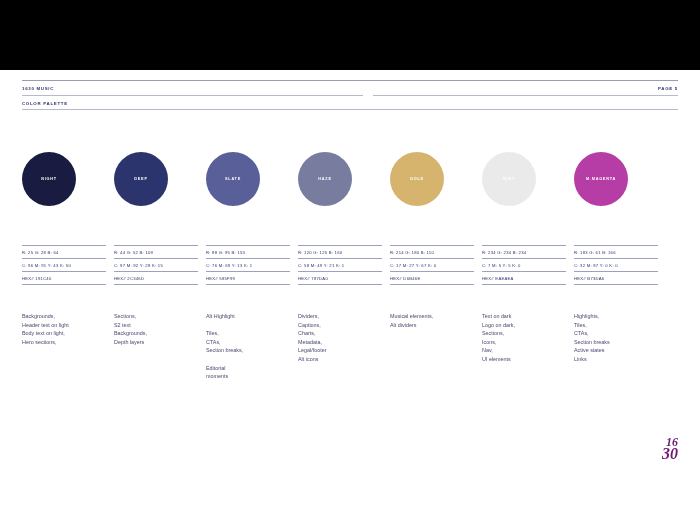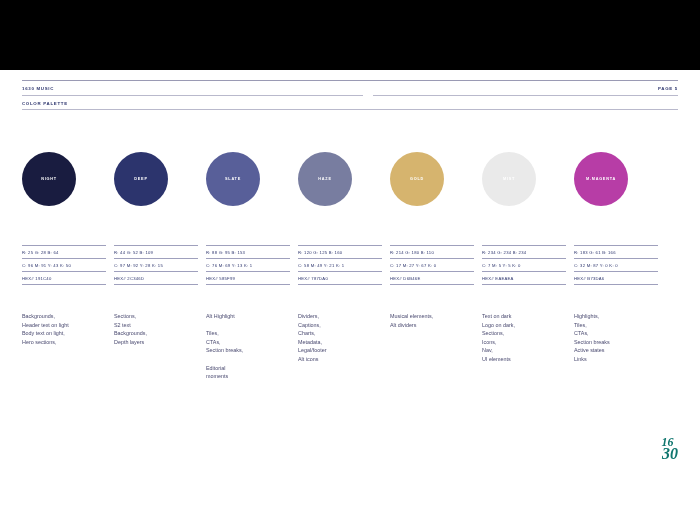--- a/index.html
+++ b/index.html
@@ -137,25 +137,25 @@
     line-height: 8.6px;
     color: #4a4a70;
     white-space: pre-line;
   }
 
   
   .logo {
     position: absolute;
     right: 22px;
     bottom: 66px;
-    text-align: center;
+    text-align: right;
     font-family: "Liberation Serif", serif;
     font-style: italic;
     font-weight: bold;
-    color: #0f766e;
+    color: #701a75;
     line-height: 11px;
   }
   .logo .l1 { font-size: 12px; display: block; margin-left: 7px; }
   .logo .l2 { font-size: 16px; display: block; margin-left: 12px; }
 </style>
 </head>
 <body>
 
 <div class="stage">
   <div class="slide">

